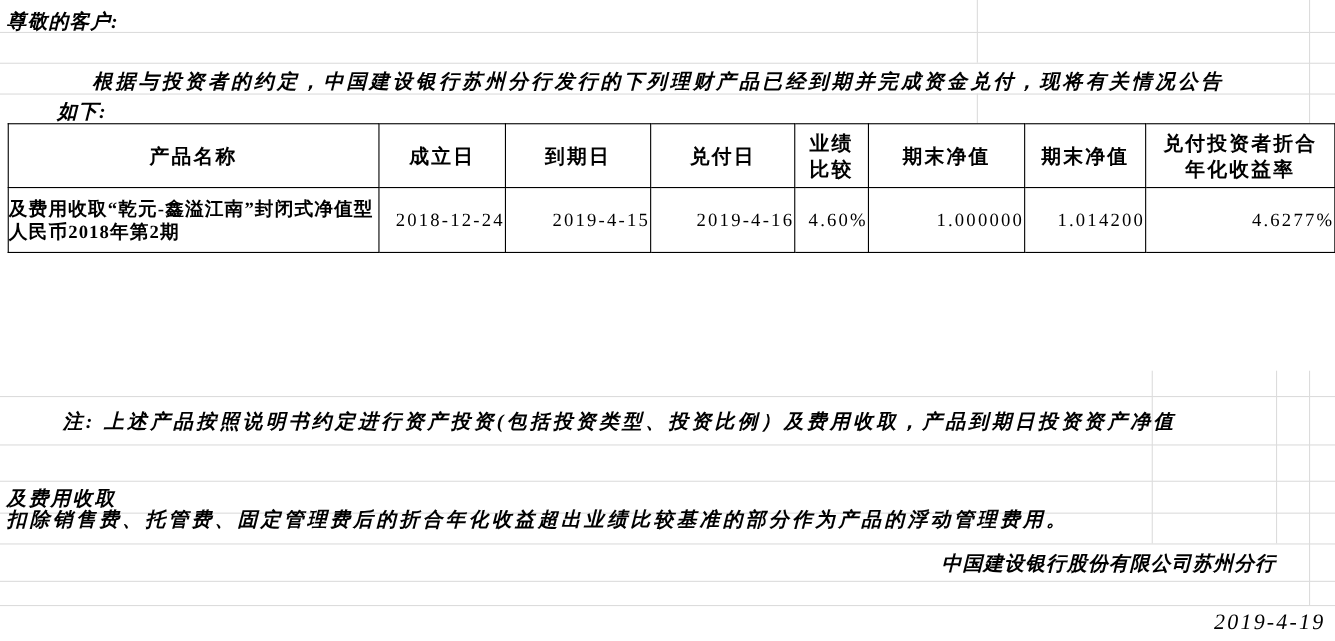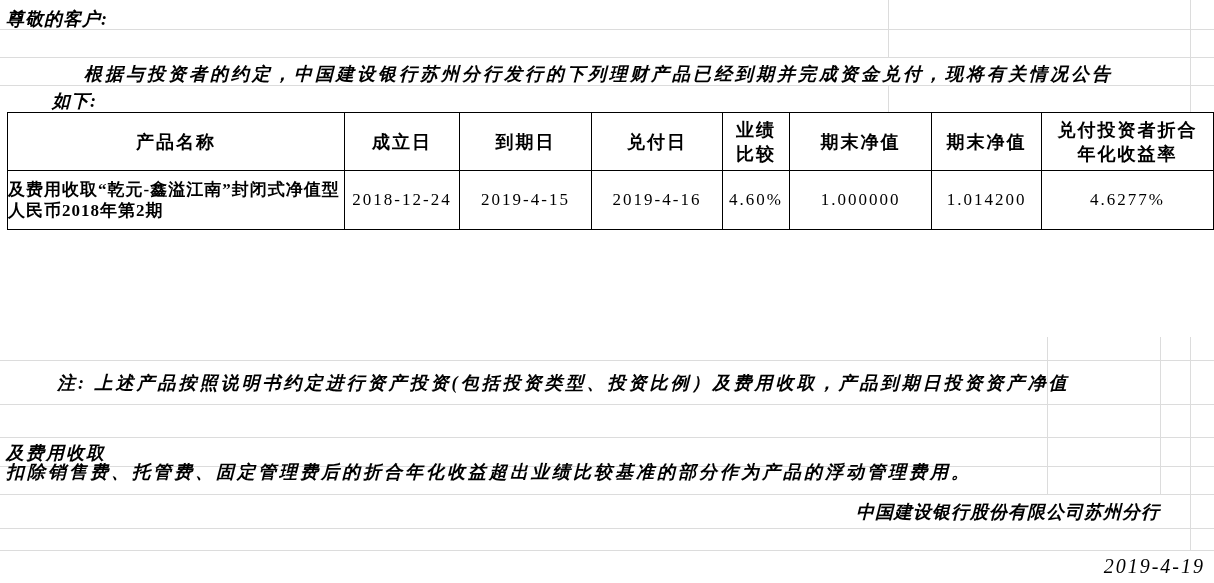--- a/index.html
+++ b/index.html
@@ -54,21 +54,21 @@
     font-size: 17px;
     letter-spacing: 1px;
     text-align: left;
     line-height: 21px;
     padding-left: 2px;
   }
   td.num {
     font-weight: normal;
     font-size: 17px;
     letter-spacing: 2px;
-    text-align: center;
+    text-align: right;
     white-space: nowrap;
   }
 </style>
 </head>
 <body>
 
 <div>
 
   <div class="gridline-h" style="top:29px"></div>
   <div class="gridline-h" style="top:57px"></div>

